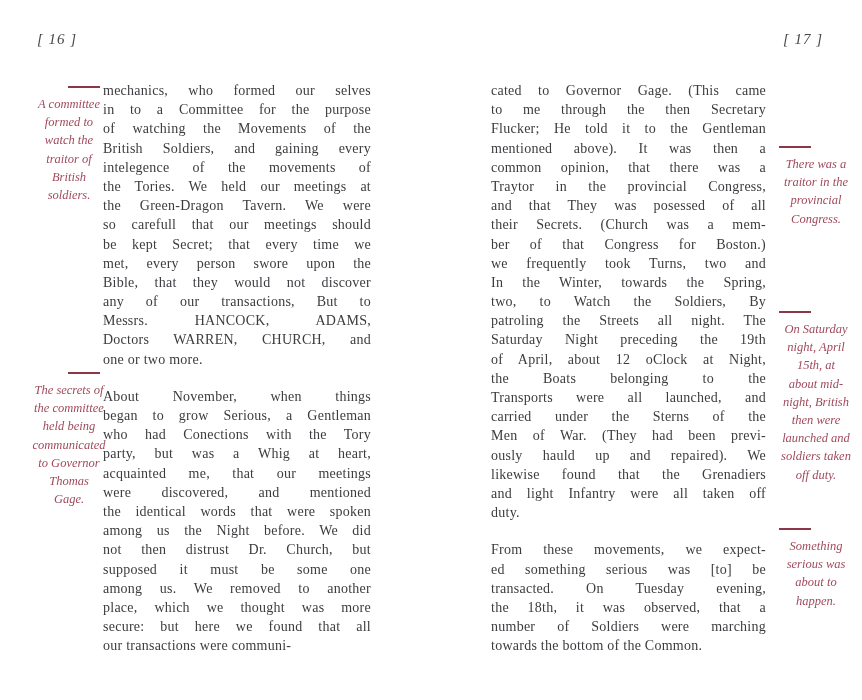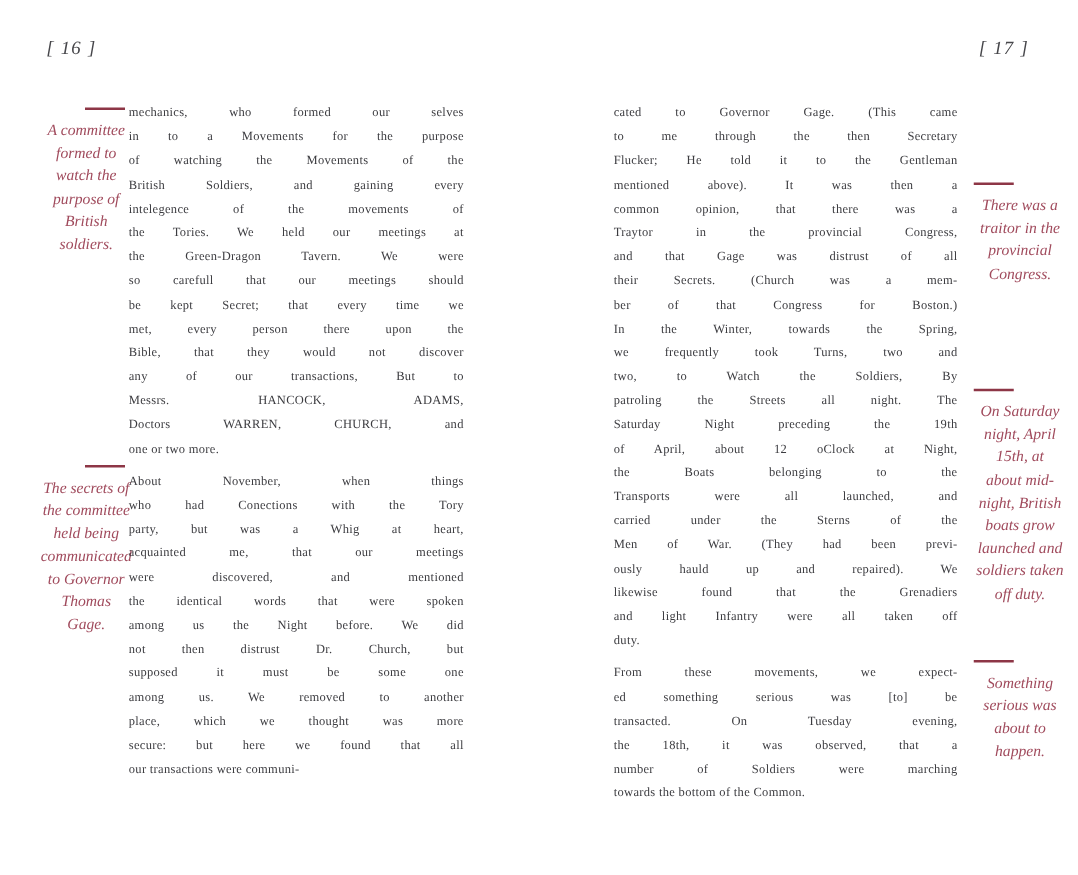--- a/index.html
+++ b/index.html
@@ -21,26 +21,26 @@
   .folio {
     position: absolute; top: 31px;
     font-size: 15px; font-style: italic; letter-spacing: 1px;
     color: var(--folio);
   }
   .folio-left  { left: 37px; }
   .folio-right { left: 783px; }
 
   .column {
     position: absolute; top: 81px;
-    font-size: 10px; color: var(--text); letter-spacing: 0.25px;
+    font-size: 14px; color: var(--text); letter-spacing: 0.25px;
   }
   .column-left  { left: 103px; width: 268px; }
   .column-right { left: 491px; width: 275px; }
 
-  .para + .para { margin-top: 7px; }
+  .para + .para { margin-top: 18px; }
   .line {
     height: 19.2px; line-height: 19.2px;
     text-align: justify; text-align-last: justify;
   }
   .line.last { text-align: right; text-align-last: left; }
 
   .notes {
     position: absolute; top: 0; bottom: 0;
     font-size: 12.5px; font-style: italic; color: var(--note);
   }
@@ -70,56 +70,57 @@
   <div class="folio folio-left">[ 16 ]</div>
 
   <div class="folio folio-right">[ 17 ]</div>
 
   <div class="notes notes-left">
       <div class="note">
         <div class="note-rule"></div>
         <div class="note-line">A committee</div>
         <div class="note-line">formed to</div>
         <div class="note-line">watch the</div>
-        <div class="note-line">purpose of</div>
+        <div class="note-line">traitor of</div>
         <div class="note-line">British</div>
         <div class="note-line">soldiers.</div>
       </div>
       <div class="note">
         <div class="note-rule"></div>
         <div class="note-line">The secrets of</div>
         <div class="note-line">the committee</div>
         <div class="note-line">held being</div>
         <div class="note-line">communicated</div>
         <div class="note-line">to Governor</div>
         <div class="note-line">Thomas</div>
         <div class="note-line">Gage.</div>
       </div>
     </div>
 
   <div class="column column-left">
       <div class="para">
         <div class="line">mechanics, who formed our selves</div>
-        <div class="line">in to a Movements for the purpose</div>
+        <div class="line">in to a Committee for the purpose</div>
         <div class="line">of watching the Movements of the</div>
         <div class="line">British Soldiers, and gaining every</div>
         <div class="line">intelegence of the movements of</div>
         <div class="line">the Tories. We held our meetings at</div>
         <div class="line">the Green-Dragon Tavern. We were</div>
         <div class="line">so carefull that our meetings should</div>
         <div class="line">be kept Secret; that every time we</div>
-        <div class="line">met, every person there upon the</div>
+        <div class="line">met, every person swore upon the</div>
         <div class="line">Bible, that they would not discover</div>
         <div class="line">any of our transactions, But to</div>
         <div class="line">Messrs. HANCOCK, ADAMS,</div>
         <div class="line">Doctors WARREN, CHURCH, and</div>
         <div class="line last">one or two more.</div>
       </div>
       <div class="para">
         <div class="line">About November, when things</div>
+        <div class="line">began to grow Serious, a Gentleman</div>
         <div class="line">who had Conections with the Tory</div>
         <div class="line">party, but was a Whig at heart,</div>
         <div class="line">acquainted me, that our meetings</div>
         <div class="line">were discovered, and mentioned</div>
         <div class="line">the identical words that were spoken</div>
         <div class="line">among us the Night before. We did</div>
         <div class="line">not then distrust Dr. Church, but</div>
         <div class="line">supposed it must be some one</div>
         <div class="line">among us. We removed to another</div>
         <div class="line">place, which we thought was more</div>
@@ -129,25 +130,25 @@
     </div>
 
   <div class="column column-right">
       <div class="para">
         <div class="line">cated to Governor Gage. (This came</div>
         <div class="line">to me through the then Secretary</div>
         <div class="line">Flucker; He told it to the Gentleman</div>
         <div class="line">mentioned above). It was then a</div>
         <div class="line">common opinion, that there was a</div>
         <div class="line">Traytor in the provincial Congress,</div>
-        <div class="line">and that Gage was distrust of all</div>
+        <div class="line">and that They was posessed of all</div>
         <div class="line">their Secrets. (Church was a mem-</div>
         <div class="line">ber of that Congress for Boston.)</div>
+        <div class="line">we frequently took Turns, two and</div>
         <div class="line">In the Winter, towards the Spring,</div>
-        <div class="line">we frequently took Turns, two and</div>
         <div class="line">two, to Watch the Soldiers, By</div>
         <div class="line">patroling the Streets all night. The</div>
         <div class="line">Saturday Night preceding the 19th</div>
         <div class="line">of April, about 12 oClock at Night,</div>
         <div class="line">the Boats belonging to the</div>
         <div class="line">Transports were all launched, and</div>
         <div class="line">carried under the Sterns of the</div>
         <div class="line">Men of War. (They had been previ-</div>
         <div class="line">ously hauld up and repaired). We</div>
         <div class="line">likewise found that the Grenadiers</div>
@@ -172,21 +173,21 @@
         <div class="note-line">provincial</div>
         <div class="note-line">Congress.</div>
       </div>
       <div class="note">
         <div class="note-rule"></div>
         <div class="note-line">On Saturday</div>
         <div class="note-line">night, April</div>
         <div class="note-line">15th, at</div>
         <div class="note-line">about mid-</div>
         <div class="note-line">night, British</div>
-        <div class="note-line">boats grow</div>
+        <div class="note-line">then were</div>
         <div class="note-line">launched and</div>
         <div class="note-line">soldiers taken</div>
         <div class="note-line">off duty.</div>
       </div>
       <div class="note">
         <div class="note-rule"></div>
         <div class="note-line">Something</div>
         <div class="note-line">serious was</div>
         <div class="note-line">about to</div>
         <div class="note-line">happen.</div>

